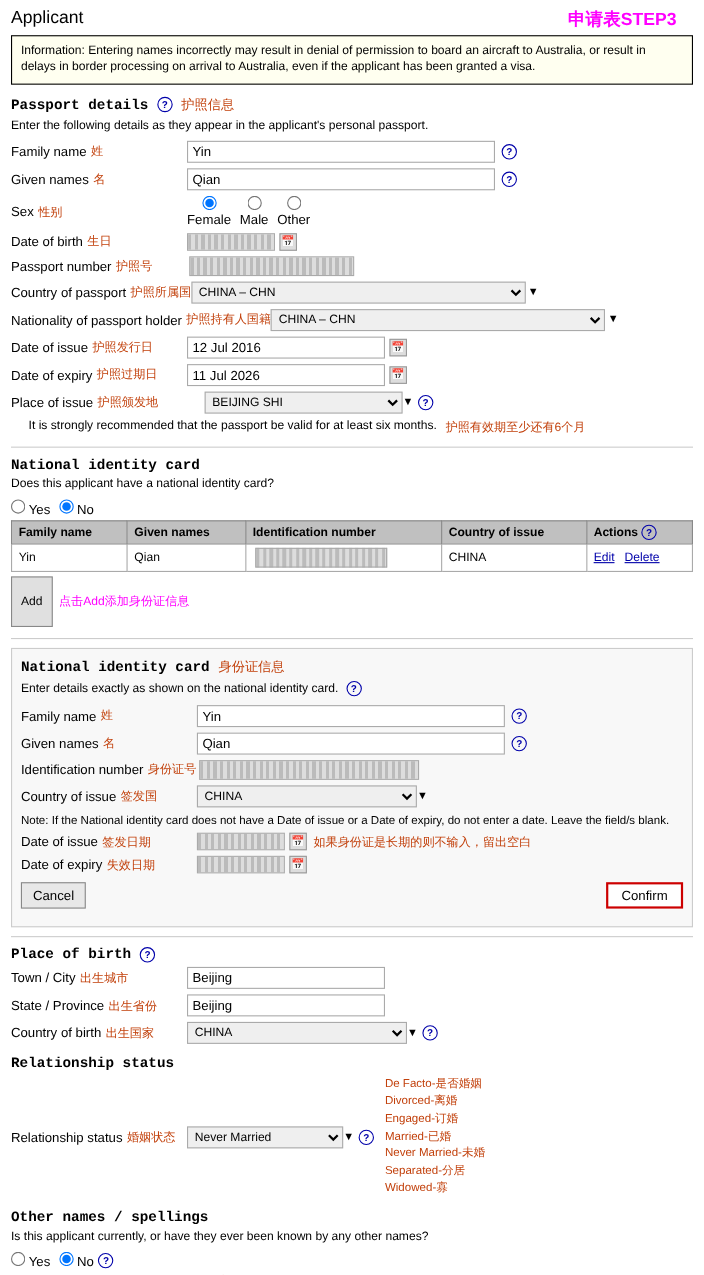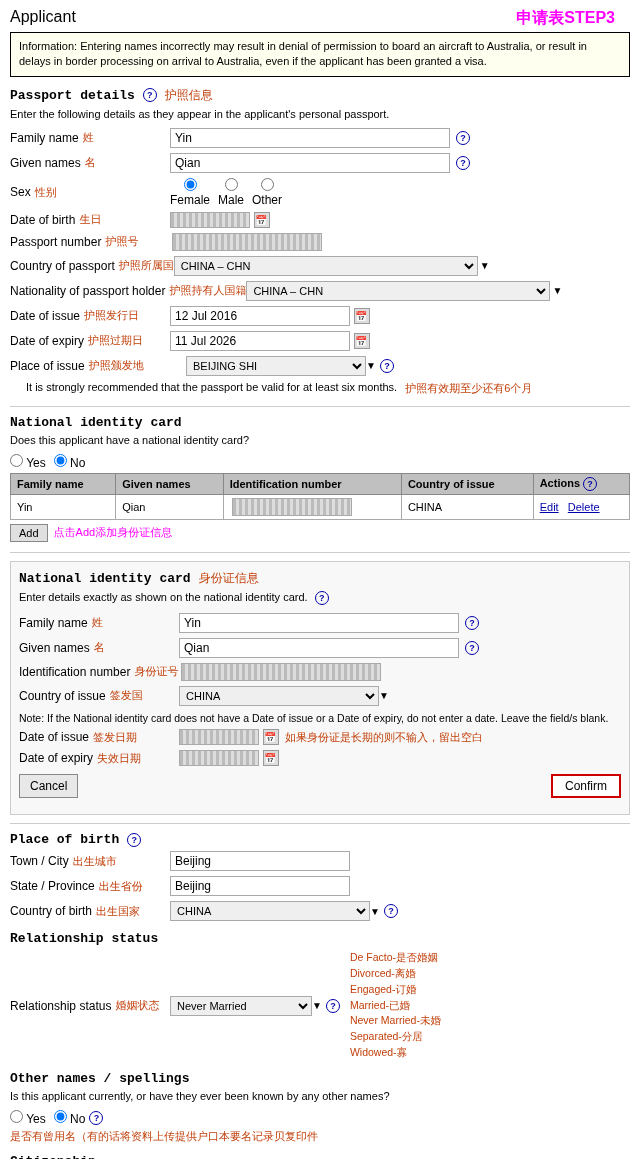--- a/index.html
+++ b/index.html
@@ -142,21 +142,21 @@
       text-decoration: underline;
       cursor: pointer;
       font-size: 11px;
       background: none;
       border: none;
       padding: 0;
     }
     .add-btn {
       background: #e0e0e0;
       border: 1px solid #888;
-      padding: 2px 8px;
+      padding: 16px 8px;
       font-size: 11px;
       cursor: pointer;
     }
     .add-note {
       color: #ff00ff;
       font-size: 11px;
       margin-left: 6px;
     }
     .divider {
       border: none;

